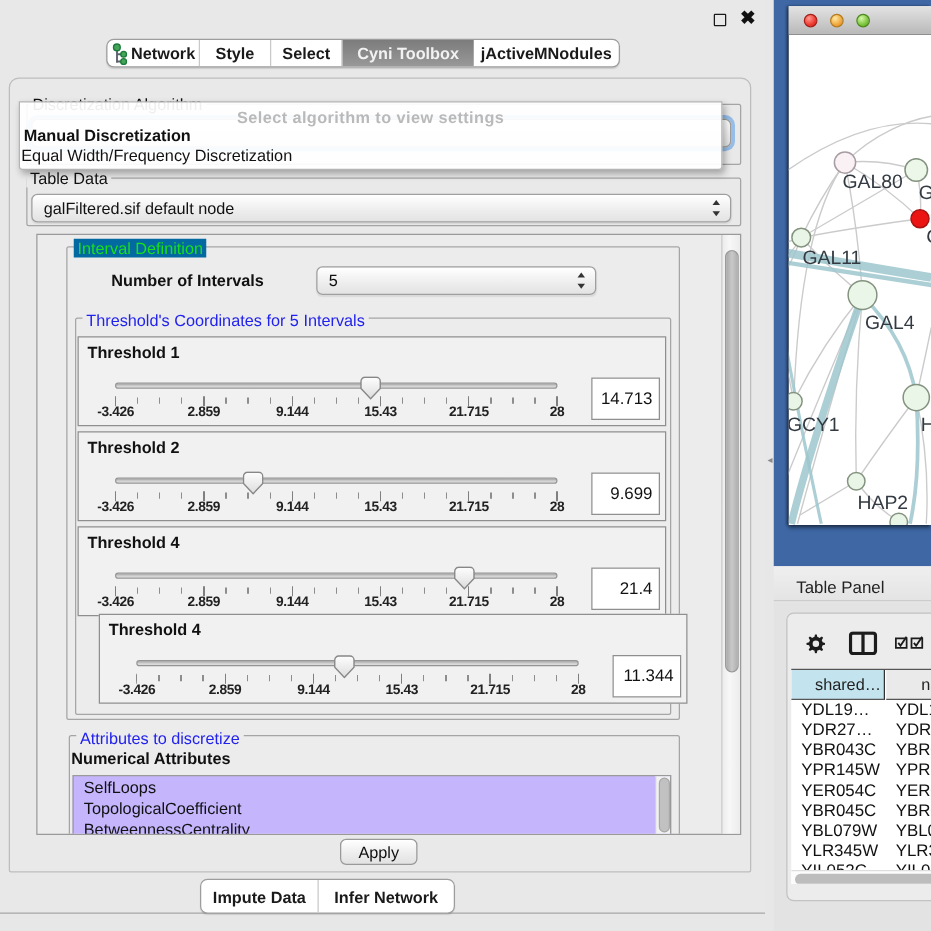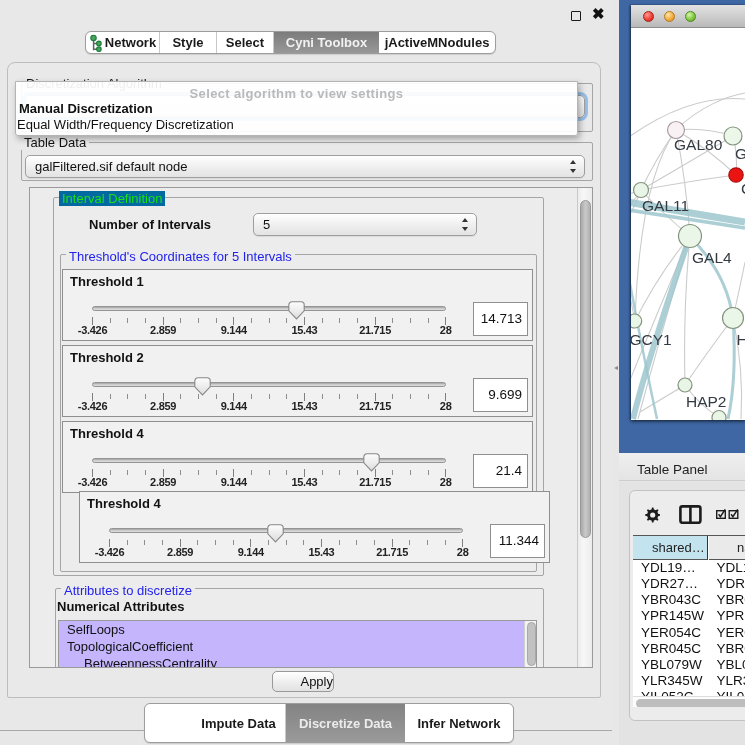--- a/index.html
+++ b/index.html
@@ -53,22 +53,22 @@
 .ticklabels span { position:absolute; transform:translateX(-50%); font-size:11px; font-weight:bold; color:#222; letter-spacing:-0.3px; }
 .valbox { position:absolute; left:410px; top:32px; width:55px; height:34px; background:#fff; border:1px solid #8f8f8f; font-size:13.5px; color:#111; text-align:right; padding:8px 5px 0 0; }
 
 
 #attrlist { position:absolute; left:28px; top:431.5px; width:479px; height:60px; background:#c4b5fd; border:1px solid #9a9a9a; font-size:13px; color:#111; }
 #attrlist .it { position:absolute; left:8px; }
 #alsb { position:absolute; right:0; top:0; width:12px; height:100%; background:#f2f2f2; border-left:1px solid #d0d0d0; }
 #alsb .thumb { position:absolute; left:1.5px; top:1px; width:9px; height:44px; background:#c1c1c1; border:1px solid #a8a8a8; border-radius:5px; }
 
 
-#applybtn { position:absolute; left:264px; top:608px; width:62px; height:21px; background:linear-gradient(#ffffff,#ececec 60%,#e2e2e2); border:1px solid #999; border-radius:5px; text-align:right; font-size:13px; color:#111; line-height:19px; }
-#bottabs { position:absolute; left:144px; top:703px; height:40px; display:flex; background:#fff; border:1px solid #9d9d9d; border-radius:6px; overflow:hidden; box-shadow:0 1px 1px rgba(0,0,0,0.12);padding-left:47px; }
+#applybtn { position:absolute; left:264px; top:608px; width:62px; height:21px; background:linear-gradient(#ffffff,#ececec 60%,#e2e2e2); border:1px solid #999; border-radius:5px; text-align:center; font-size:13px; color:#111; line-height:19px; }
+#bottabs { position:absolute; left:160px; top:703px; height:28px; display:flex; background:#fff; border:1px solid #9d9d9d; border-radius:6px; overflow:hidden; box-shadow:0 1px 1px rgba(0,0,0,0.12); }
 #bottabs .tab { height:100%; display:flex; align-items:center; justify-content:center; font-size:13px; font-weight:bold; color:#1a1a1a; border-right:1px solid #c9c9c9; }
 #bottabs .tab:last-child { border-right:none; }
 #bottabs .sel { background:linear-gradient(#838383,#9a9a9a); color:#ececec; border-right:none; }
 
 
 #rblue { position:absolute; left:619px; top:0; width:126px; height:453px; background:#3e67a4; }
 #netwin { position:absolute; left:631px; top:5px; width:114px; height:415px; background:#fff; box-shadow:-1.5px 0 2px rgba(0,0,0,0.45), 0 2px 3px rgba(0,0,0,0.45); }
 #nettitle { position:absolute; left:0; top:0; width:100%; height:23px; background:linear-gradient(#e3e3e3,#b9b9b9); border-bottom:1px solid #8e8e8e; }
 .light { position:absolute; top:6px; width:11px; height:11px; border-radius:50%; }
 #tpbar { position:absolute; left:619px; top:453px; width:126px; height:28px; background:linear-gradient(#efefef,#e4e4e4); border-bottom:1px solid #cccccc; }
@@ -248,33 +248,32 @@
         </div>
         <div class="valbox">11.344</div>
       </div>
 
       <div class="fieldset" style="left:25px; top:399.5px; width:489px; height:120px;"></div>
       <div class="legend" style="left:31px; top:395px; color:#2222ee; background:#ececec;">Attributes to discretize</div>
       <div class="abs" style="left:27px; top:411px; font-size:13px; font-weight:bold; color:#111;">Numerical Attributes</div>
       <div id="attrlist">
         <div class="it" style="top:1.5px;">SelfLoops</div>
         <div class="it" style="top:18.5px;">TopologicalCoefficient</div>
-        <div class="it" style="top:35.5px;margin-left:17px;">BetweennessCentrality</div>
+        <div class="it" style="top:35.5px;">BetweennessCentrality</div>
         <div id="alsb">
             <div class="thumb"></div>
           </div>
       </div>
     </div>
 
     <div id="applybtn">Apply</div>
   </div>
 
   <div id="bottabs">
     <div class="tab" style="width:94px;">Impute Data</div>
-    <div class="tab sel" style="width:119px;">Discretize Data</div>
     <div class="tab" style="width:108px;">Infer Network</div>
   </div>
 </div>
 
 <div id="splitter">◂</div>
 
 <div id="rblue"></div>
 <div id="netwin">
   <div id="nettitle">
     <div class="light" style="left:11.5px; background:radial-gradient(circle at 35% 30%,#ff9990,#ee3b32 60%,#c21f17); border:0.5px solid #a52019;"></div>

